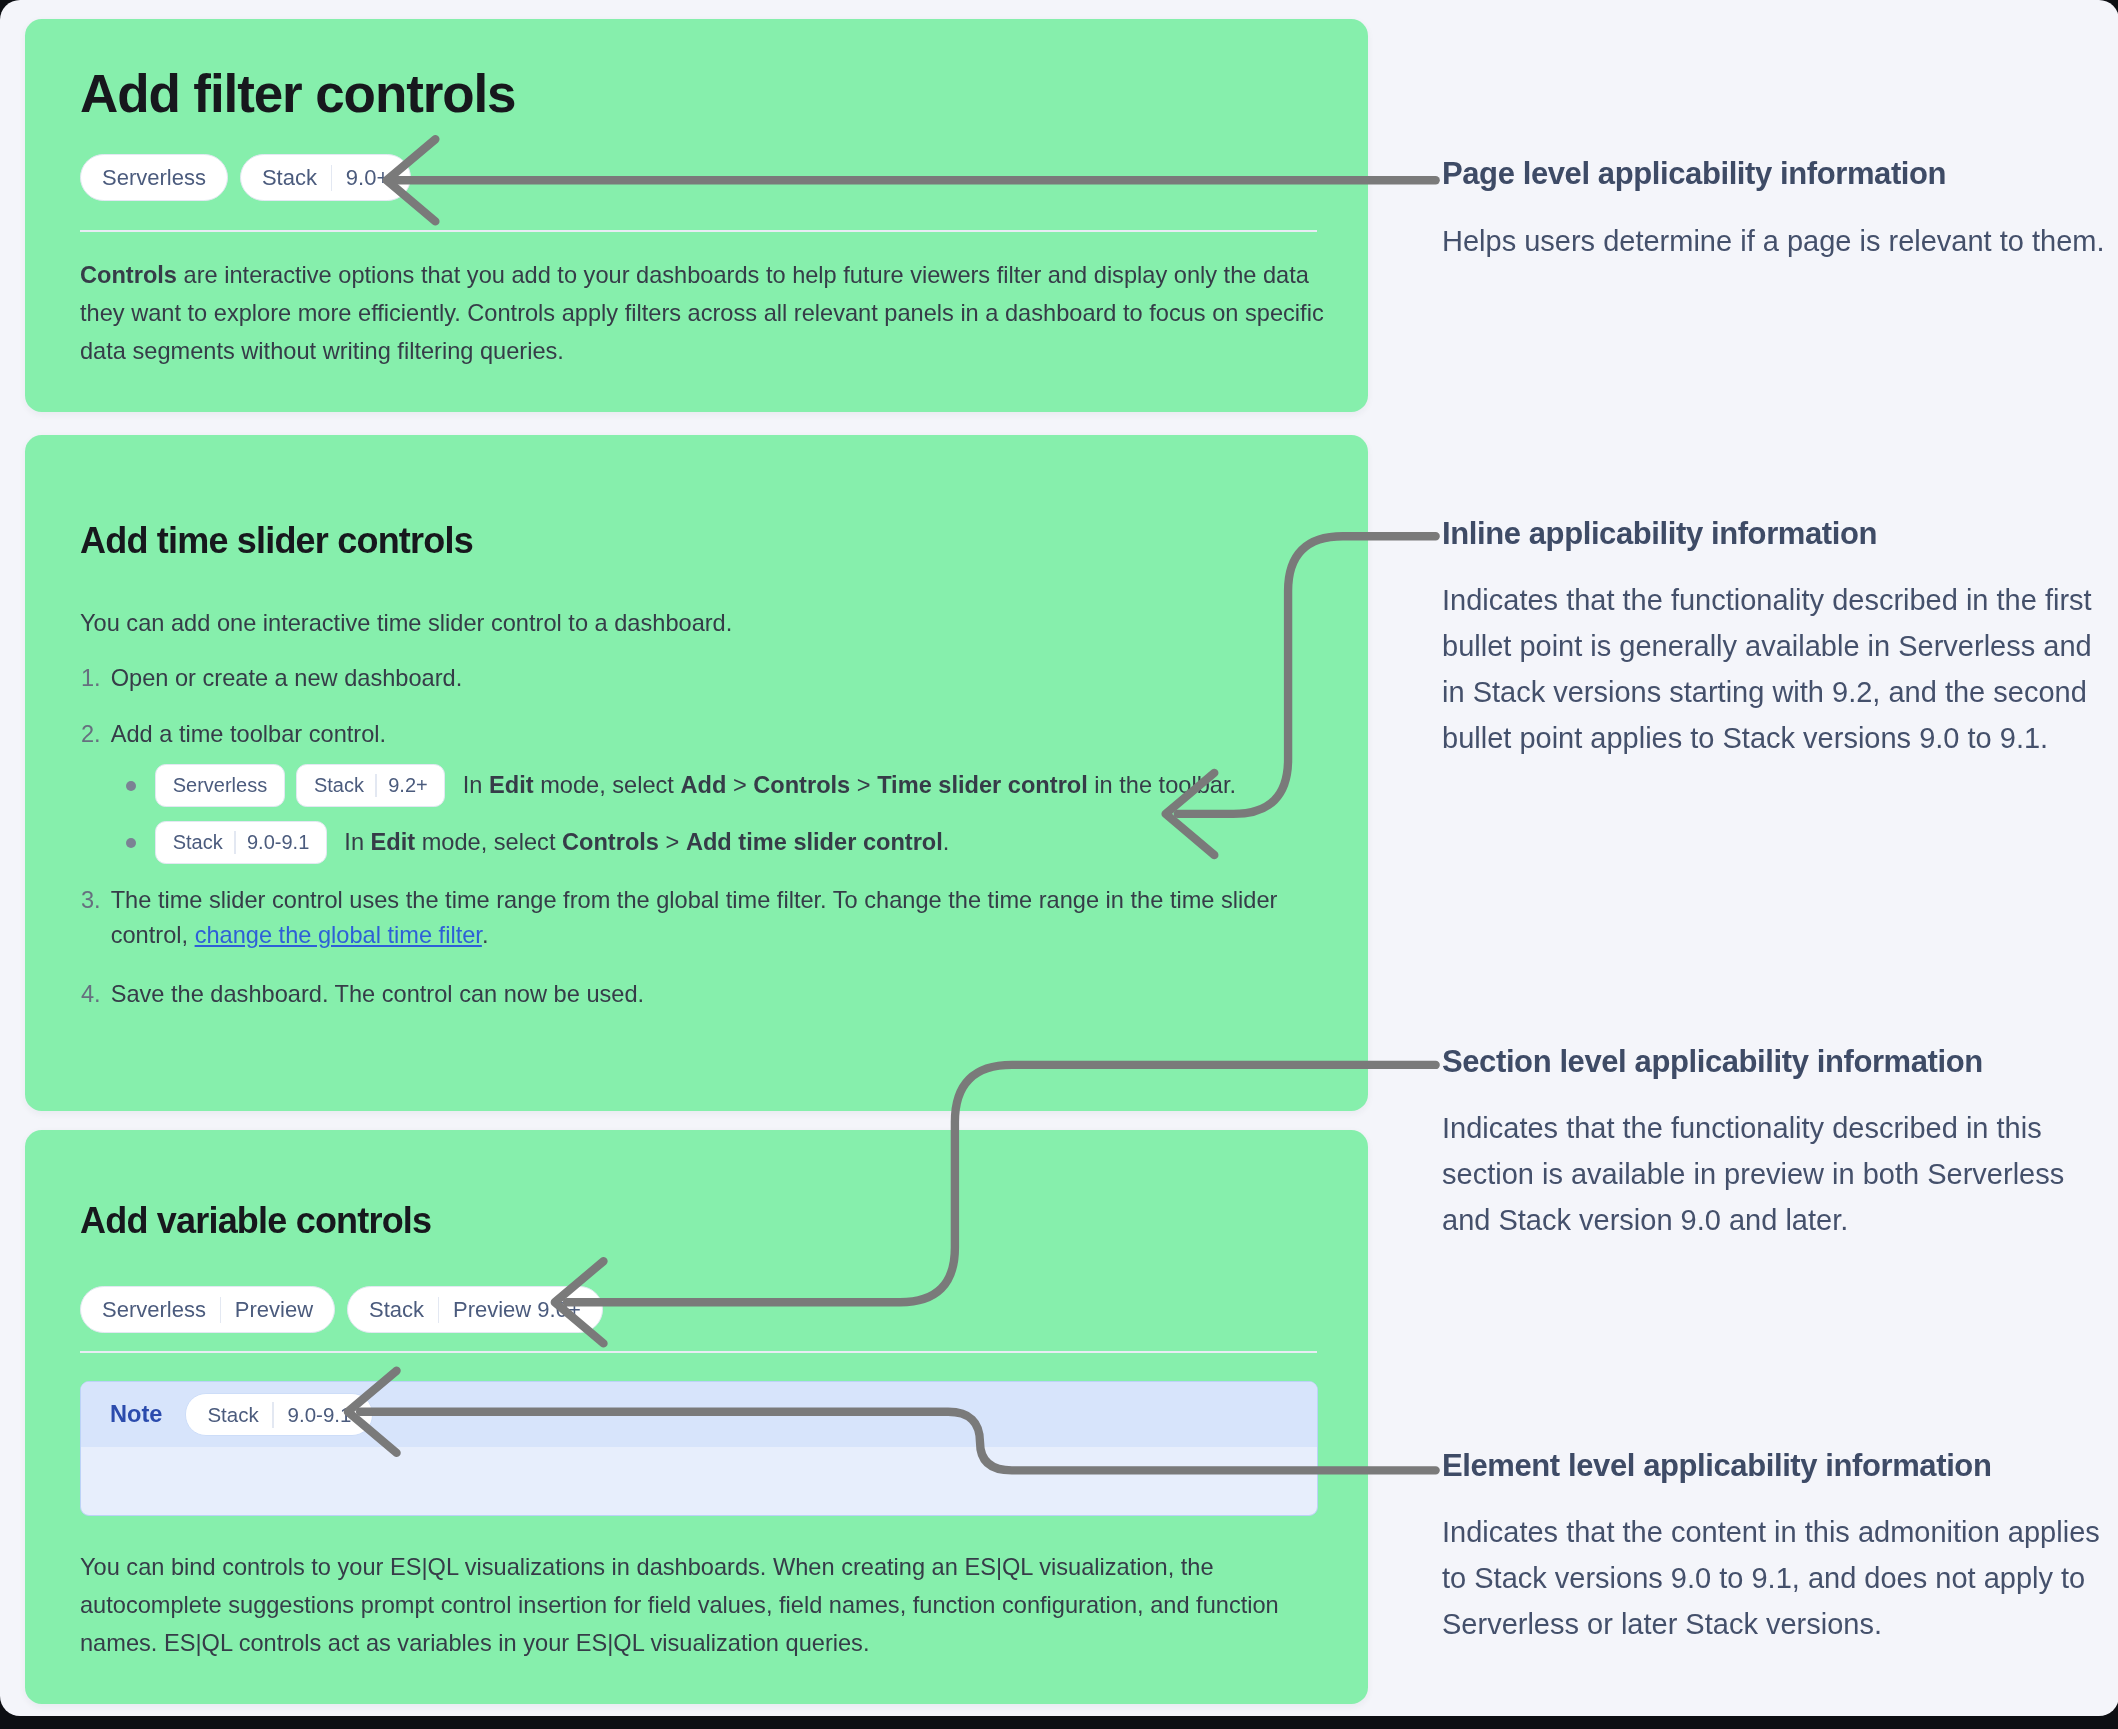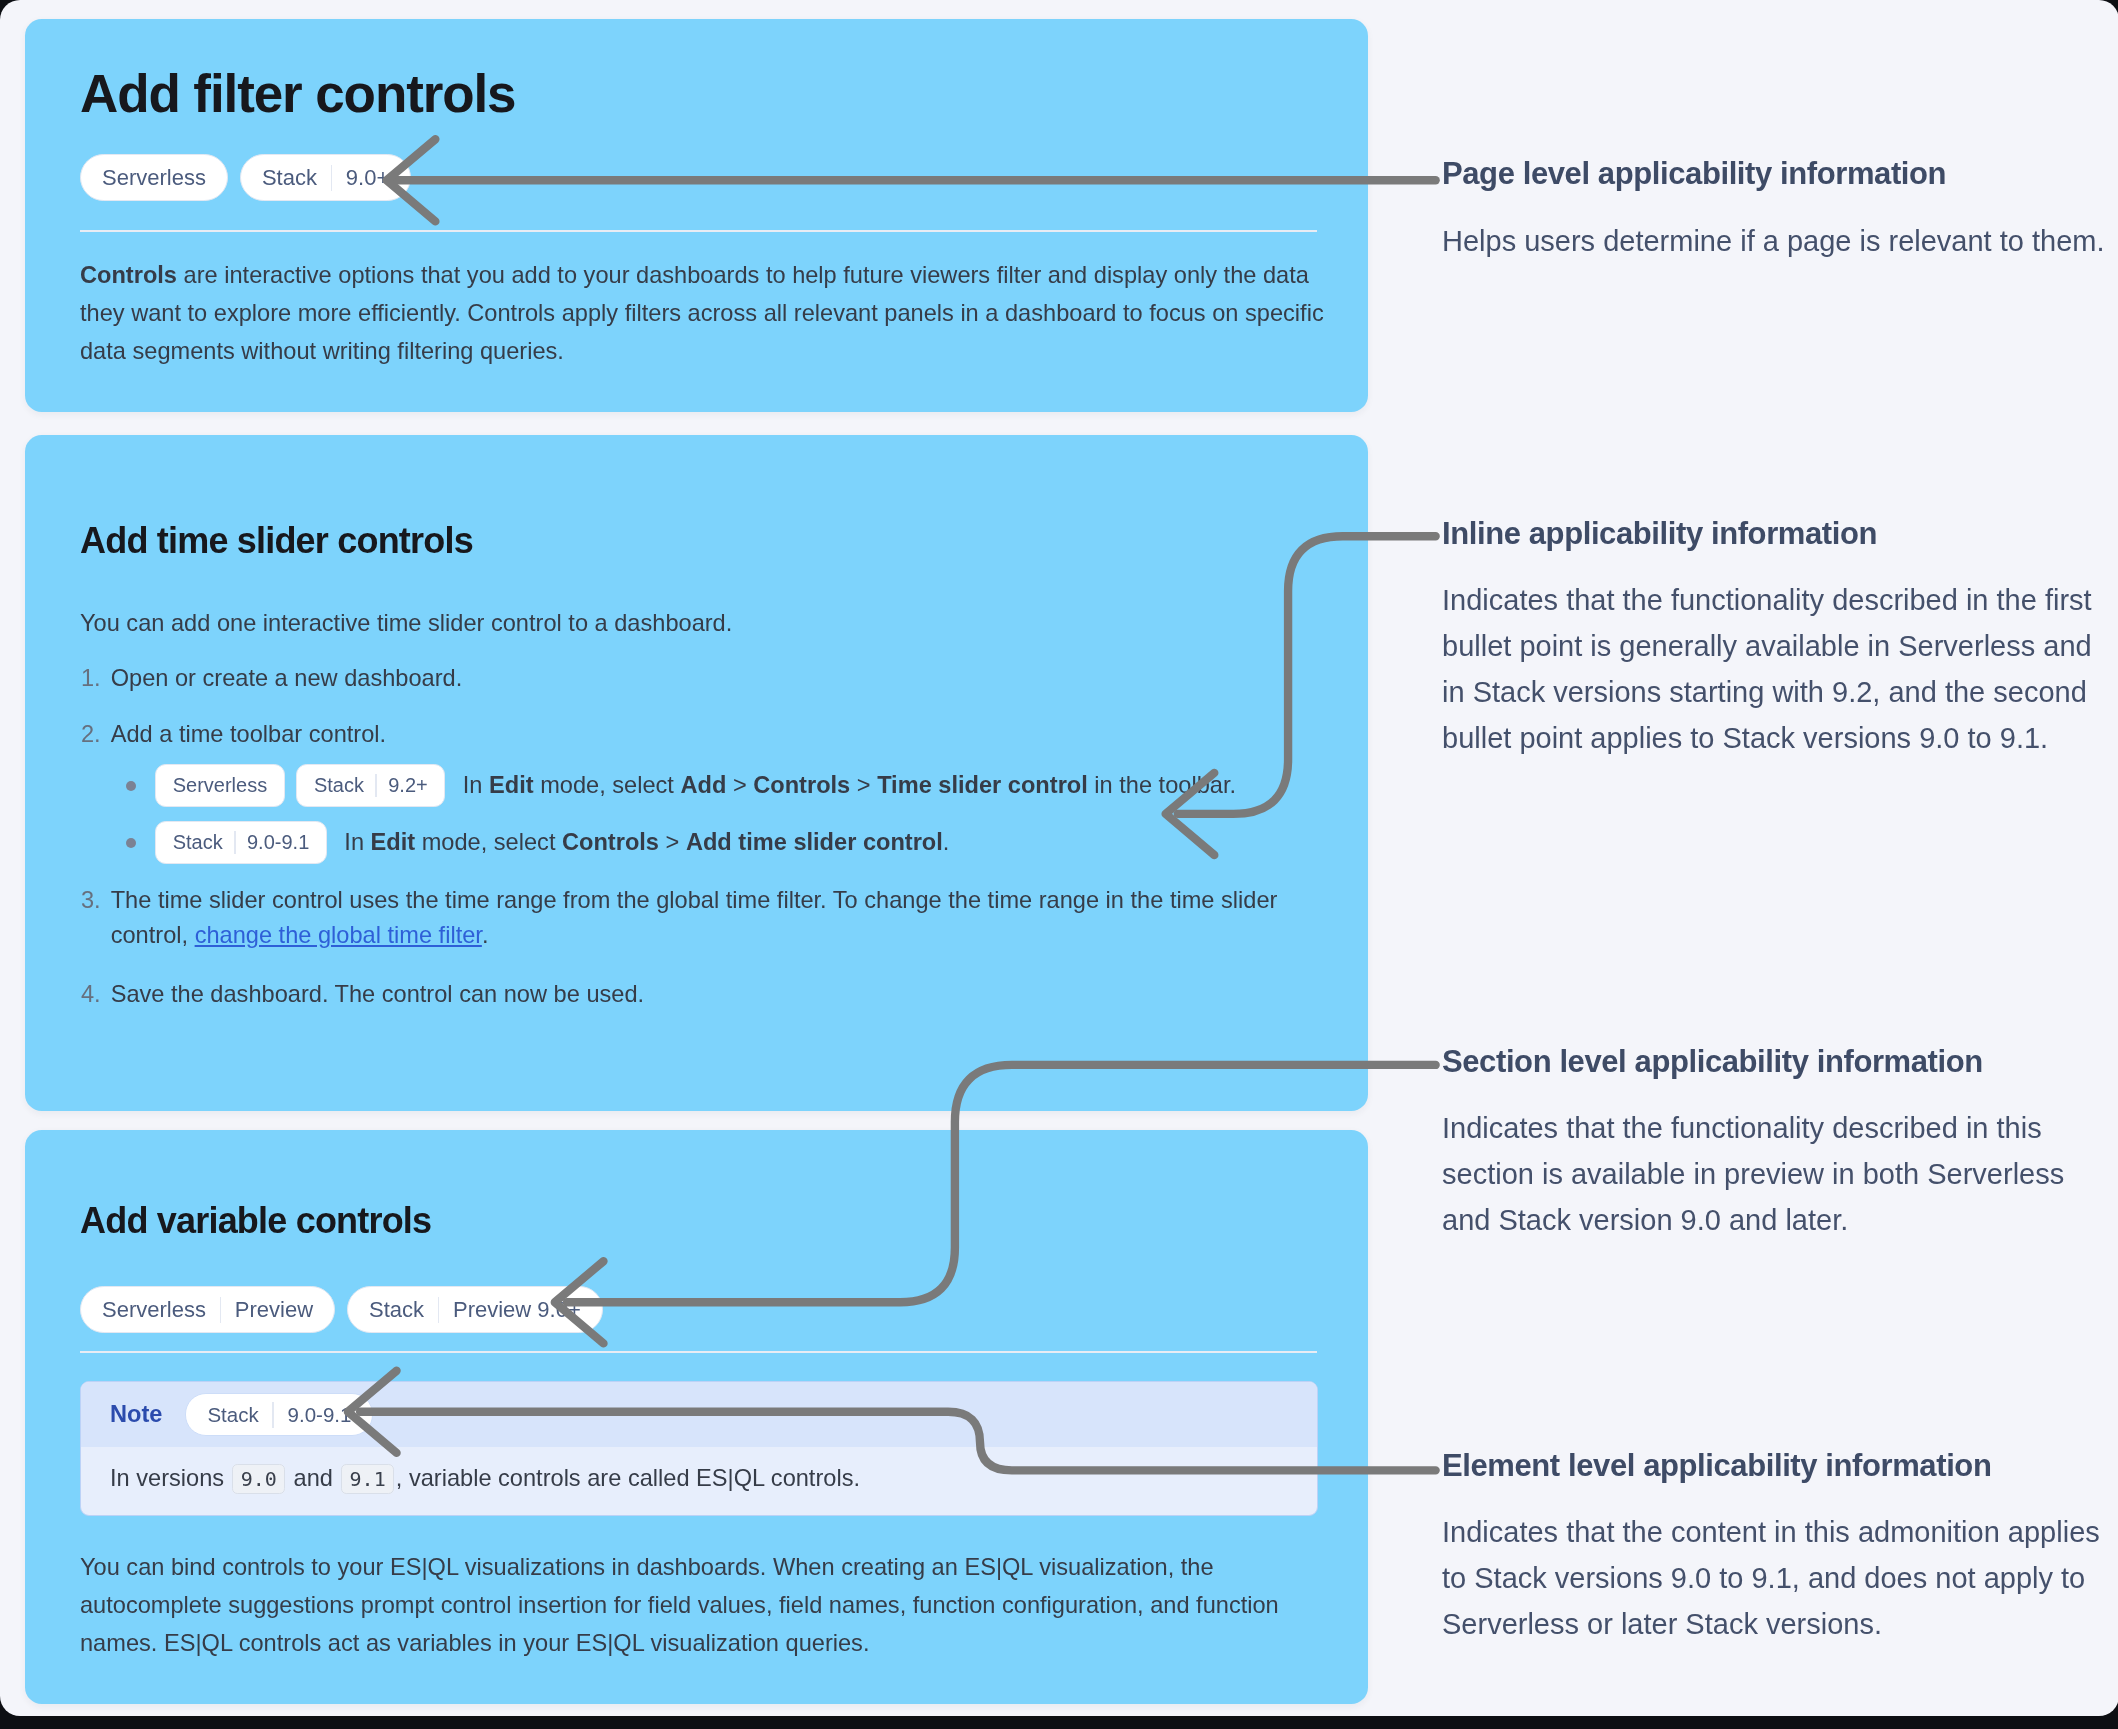--- a/index.html
+++ b/index.html
@@ -9,21 +9,21 @@
     font-family:"Liberation Sans", sans-serif;
     position:relative;
     overflow:hidden;
   }
   .page {
     position:absolute; left:0; top:0; width:2119px; height:1716px;
     background:#f4f5fa; border-radius:20px;
   }
   .card {
     position:absolute; left:25px; width:1343px;
-    background:#7dd3fc; border-radius:16.7px;
+    background:#86efac; border-radius:16.7px;
     box-shadow:0 2.3px 7.6px rgba(25,35,65,0.05);
   }
   #card-1 { top:19px;   height:393px; }
   #card-2 { top:435px;  height:676px; }
   #card-3 { top:1130px; height:574px; }
 
   .h1 {
     position:absolute; left:55px; font-size:53px; font-weight:700;
     color:#17181d; letter-spacing:-1.1px; white-space:nowrap;
   }
@@ -174,21 +174,20 @@
 
     <div class="note">
       <div class="note-head">
         <span class="note-title">Note</span>
         <span class="pill">
           <span class="seg">Stack</span>
           <span class="pill-div"></span>
           <span class="seg">9.0-9.1</span>
         </span>
       </div>
-      <div class="note-body"><span>In versions </span><span class="code">9.0</span><span> and </span><span class="code">9.1</span><span>, variable controls are called ES|QL controls.</span></div>
     </div>
 
     <p class="para" style="top:418px;">You can bind controls to your ES|QL visualizations in dashboards. When creating an ES|QL visualization, the autocomplete suggestions prompt control insertion for field values, field names, function configuration, and function names. ES|QL controls act as variables in your ES|QL visualization queries.</p>
   </section>
 
   <div class="ann" style="top:156px;">
     <div class="ann-h">Page level applicability information</div>
   </div>
   <p class="ann-b" style="top:218px;">Helps users determine if a page is relevant to them.</p>
 

